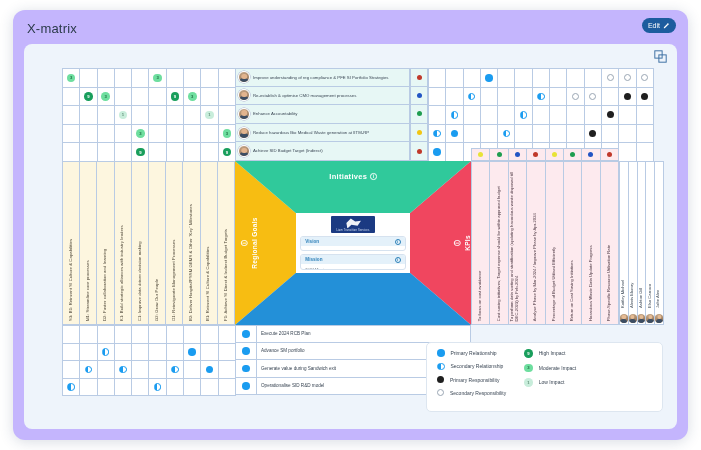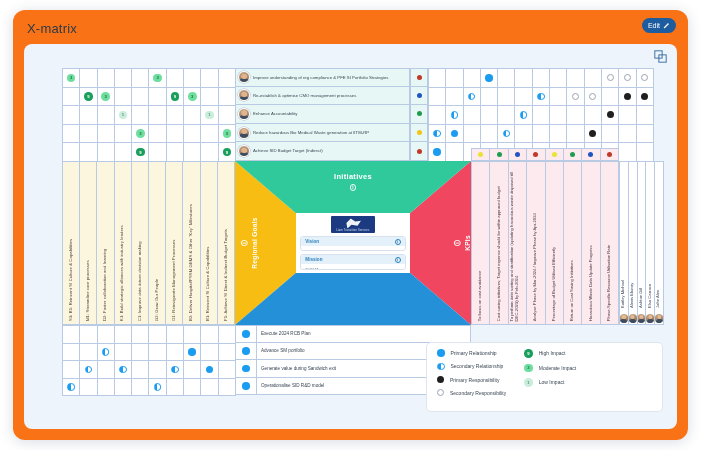--- a/index.html
+++ b/index.html
@@ -6,21 +6,21 @@
   html, body { margin:0; padding:0; }
   body {
     width: 701px; height: 450px;
     background: #ffffff;
     font-family: "Liberation Sans", sans-serif;
     overflow: hidden;
   }
   .app-window {
     position: absolute; left: 13px; top: 10px;
     width: 675px; height: 430px;
-    background: #f97316;
+    background: #c4b5fd;
     border-radius: 12px;
     box-shadow: 0 2px 14px rgba(40,60,100,0.18);
     overflow: hidden;
   }
   .titlebar {
     position: relative; height: 34px;
     padding: 9px 0 0 14px;
   }
   .title {
     font-size: 13px; color: #2b3a4a; font-weight: 400;
@@ -166,21 +166,21 @@
   .tri { position:absolute; }
   .tri-top { left:0; top:0; width:100%; height:100%;
     background:#30c99b; clip-path: polygon(0 0, 100% 0, 74% 32%, 26% 32%); }
   .tri-bottom { left:0; top:0; width:100%; height:100%;
     background:#2390d8; clip-path: polygon(26% 68%, 74% 68%, 100% 100%, 0 100%); }
   .tri-left { left:0; top:0; width:100%; height:100%;
     background:#f7bd12; clip-path: polygon(0 0, 26% 32%, 26% 68%, 0 100%); }
   .tri-right { left:0; top:0; width:100%; height:100%;
     background:#f0465f; clip-path: polygon(100% 0, 100% 100%, 74% 68%, 74% 32%); }
   .c-label { position:absolute; color:#fff; font-weight:bold; letter-spacing:.3px;
-             display:flex; align-items:center; gap:3px;flex-direction:column; }
+             display:flex; align-items:center; gap:3px; }
   .lbl-top { top:11px; left:0; width:100%; justify-content:center; font-size:7.5px; }
   .lbl-bottom { bottom:10px; left:0; width:100%; justify-content:center; font-size:7.5px; }
   .lbl-left { left:6px; top:50%; transform:translateY(-50%) rotate(-90deg); transform-origin:center;
               font-size:6.5px; flex-direction:column-reverse; gap:3px; width:60px; margin-left:-22px; }
   .lbl-right { right:-21px; top:50%; transform:translateY(-50%) rotate(-90deg); transform-origin:center;
                font-size:6.5px; flex-direction:column; gap:3px; width:60px; justify-content:center;}
   .info-i {
     width:6.5px;height:6.5px;border-radius:50%;
     border:.8px solid rgba(255,255,255,.95);
     font-size:4.6px;line-height:5.2px;text-align:center;color:#fff;

